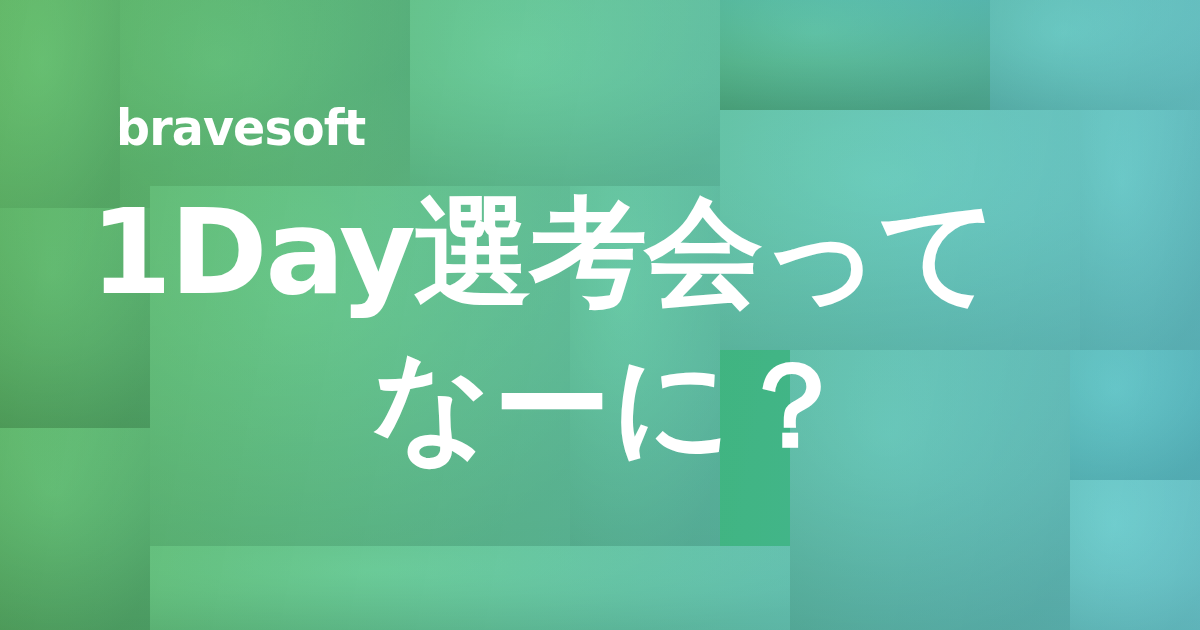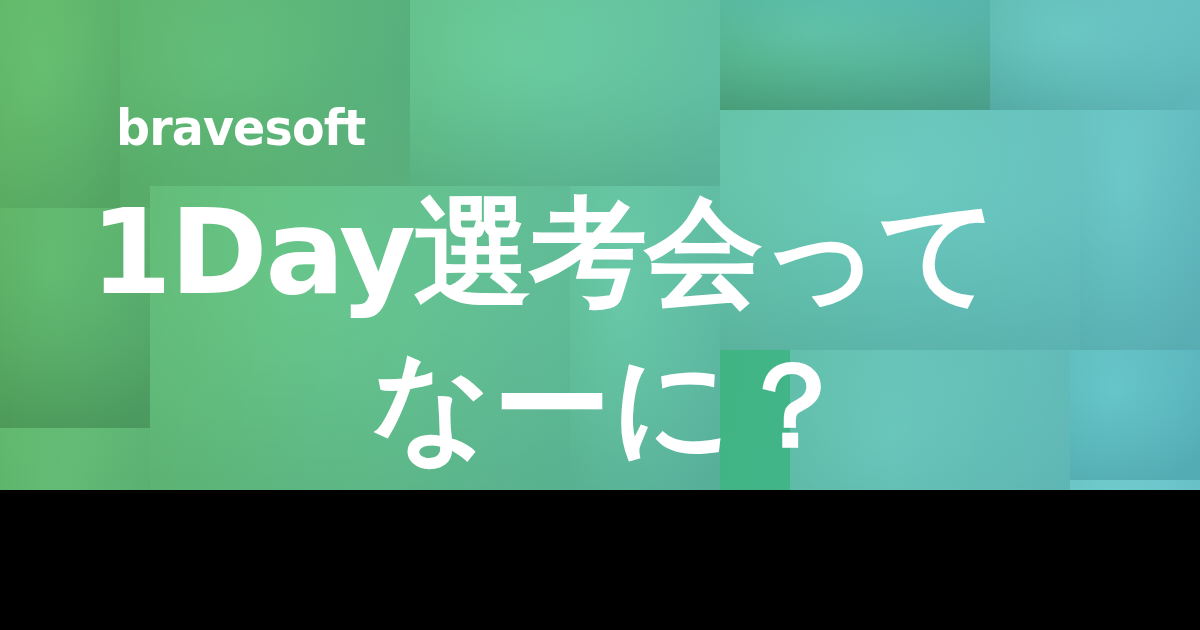--- a/index.html
+++ b/index.html
@@ -7,21 +7,21 @@
     padding: 0;
     background: #000;
   }
   body {
     font-family: "Liberation Sans", "DejaVu Sans", sans-serif;
   }
 
   #ogp-banner {
     position: relative;
     width: 1200px;
-    height: 490px;
+    height: 630px;
     overflow: hidden;
     background: #3fae63;
   }
 
   
   .collage {
     position: absolute;
     inset: 0;
     display: block;
   }

